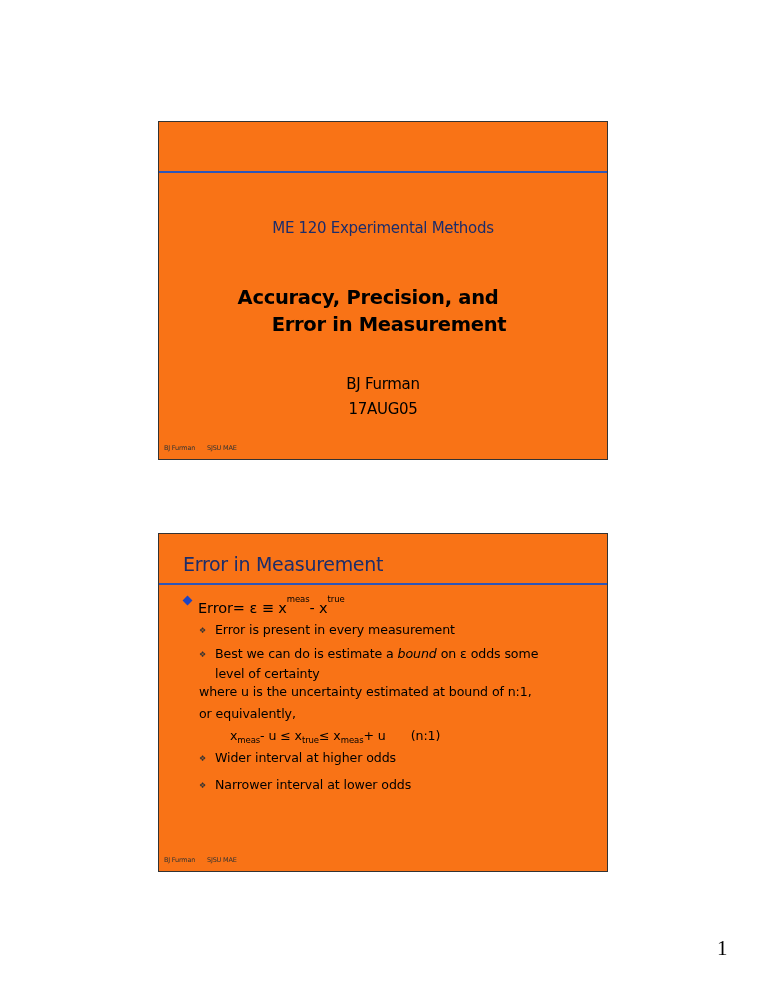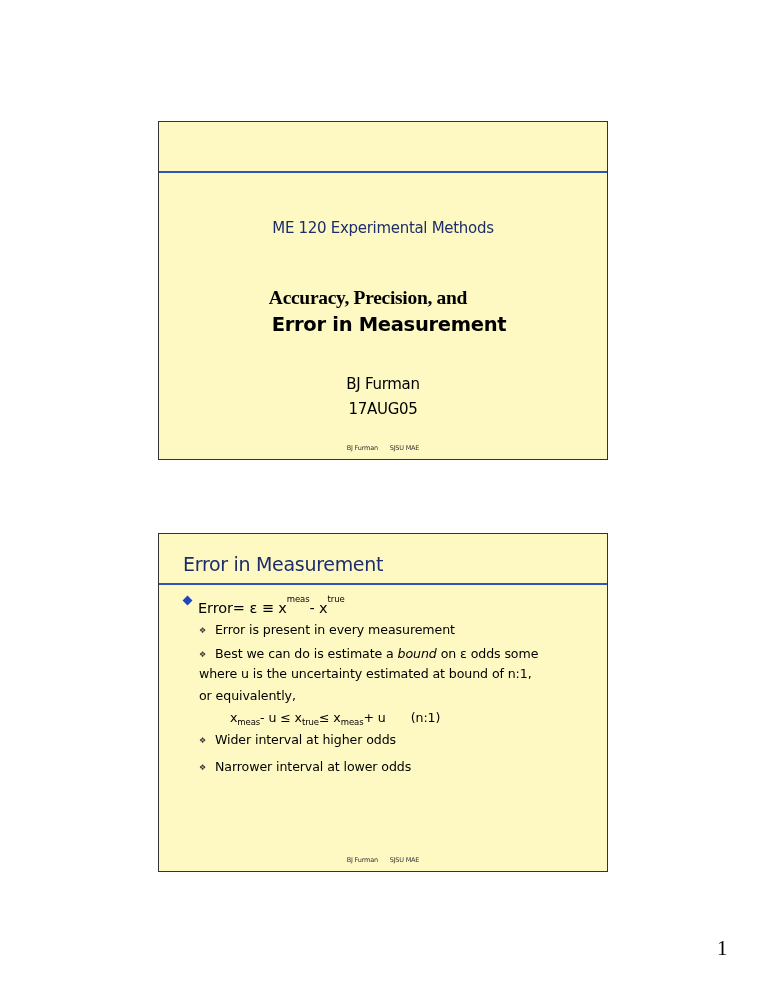--- a/index.html
+++ b/index.html
@@ -1,29 +1,29 @@
 <!DOCTYPE html>
 <html><head>
 <meta charset="utf-8">
 <style>
   html, body { margin:0; padding:0; }
   body { width:768px; height:994px; background:#ffffff; position:relative; overflow:hidden;
          font-family:"DejaVu Sans", sans-serif; color:#000; }
-  .slide { position:absolute; left:158px; width:450px; border:1.5px solid #333; background:#fef9c3; box-sizing:border-box; }
+  .slide { position:absolute; left:158px; width:450px; border:1.5px solid #333; background:#f97316; box-sizing:border-box; }
   #slide1 { top:121px; height:339px; }
   #slide2 { top:533px; height:339px; }
   .rule { position:absolute; left:0; right:0; height:2px; background:#2e56b8; }
   #slide1 .rule { top:49px; }
   #slide2 .rule { top:49px; }
-  .footer { position:absolute; left:0; right:0; bottom:7px; text-align:center; font-size:6.5px; color:#333; letter-spacing:-0.2px; }
+  .footer { position:absolute; left:0; right:0; bottom:7px; text-align:left; font-size:6.5px; color:#333; letter-spacing:-0.2px; }
   .footer span { margin:0 5px; }
 
   .course { position:absolute; top:97px; left:0; right:0; text-align:center; font-size:15px; color:#1c2d6b; letter-spacing:-0.3px; }
   .title { position:absolute; top:162px; left:0; right:0; text-align:center; font-size:19.5px; font-weight:bold; line-height:27px; letter-spacing:-0.3px; }
-  .title .l1 { display:block; padding-right:30px;font-family:Liberation Serif, serif; }
+  .title .l1 { display:block; padding-right:30px; }
   .title .l2 { display:block; padding-left:12px; }
   .author { position:absolute; top:250px; left:0; right:0; text-align:center; font-size:15px; line-height:25px; letter-spacing:-0.3px; }
   .author div { padding-left:0; }
 
   .s2title { position:absolute; top:19px; left:24px; font-size:19px; color:#1c2d6b; letter-spacing:-0.3px; }
   .body { position:absolute; top:65px; left:22px; right:10px; font-size:12.6px; line-height:18px; letter-spacing:-0.1px; }
   .l0 { font-size:14.5px; display:flex; align-items:flex-start; margin-bottom:4px; }
   .diamond { display:inline-block; width:7px; height:7px; background:#1f45c4; transform:rotate(45deg); margin:0 7px 2px 3px; position:relative; top:-2px; }
   .l1b { display:flex; align-items:baseline; padding-left:18px; margin-bottom:4px; }
   .bul { font-size:8px; width:16px; display:inline-block; color:#333; position:relative; top:-1px; }
@@ -68,20 +68,21 @@
         <sub>true</sub>
     </div>
     <div class="l1b">
       <span class="bul">❖</span>
       <span>Error is present in every measurement</span>
     </div>
     <div class="l1b" style="margin-bottom:0">
       <span class="bul">❖</span>
       <span><span>Best we can do is estimate a </span><i>bound</i><span> on ε odds some</span></span>
     </div>
+    <div class="indent">level of certainty</div>
     <div class="plain" style="padding-left:18px">where u is the uncertainty estimated at bound of n:1,</div>
     <div class="plain" style="padding-left:18px">or equivalently,</div>
     <div class="eq" style="padding-left:49px">
       <span>x</span><sub>meas</sub><span>- u ≤ x</span><sub>true</sub><span>≤ x</span><sub>meas</sub><span>+ u</span><span class="gap2"></span><span>(n:1)</span>
     </div>
     <div class="l1b" style="margin-top:4px;margin-bottom:7px">
       <span class="bul">❖</span>
       <span>Wider interval at higher odds</span>
     </div>
     <div class="l1b">

